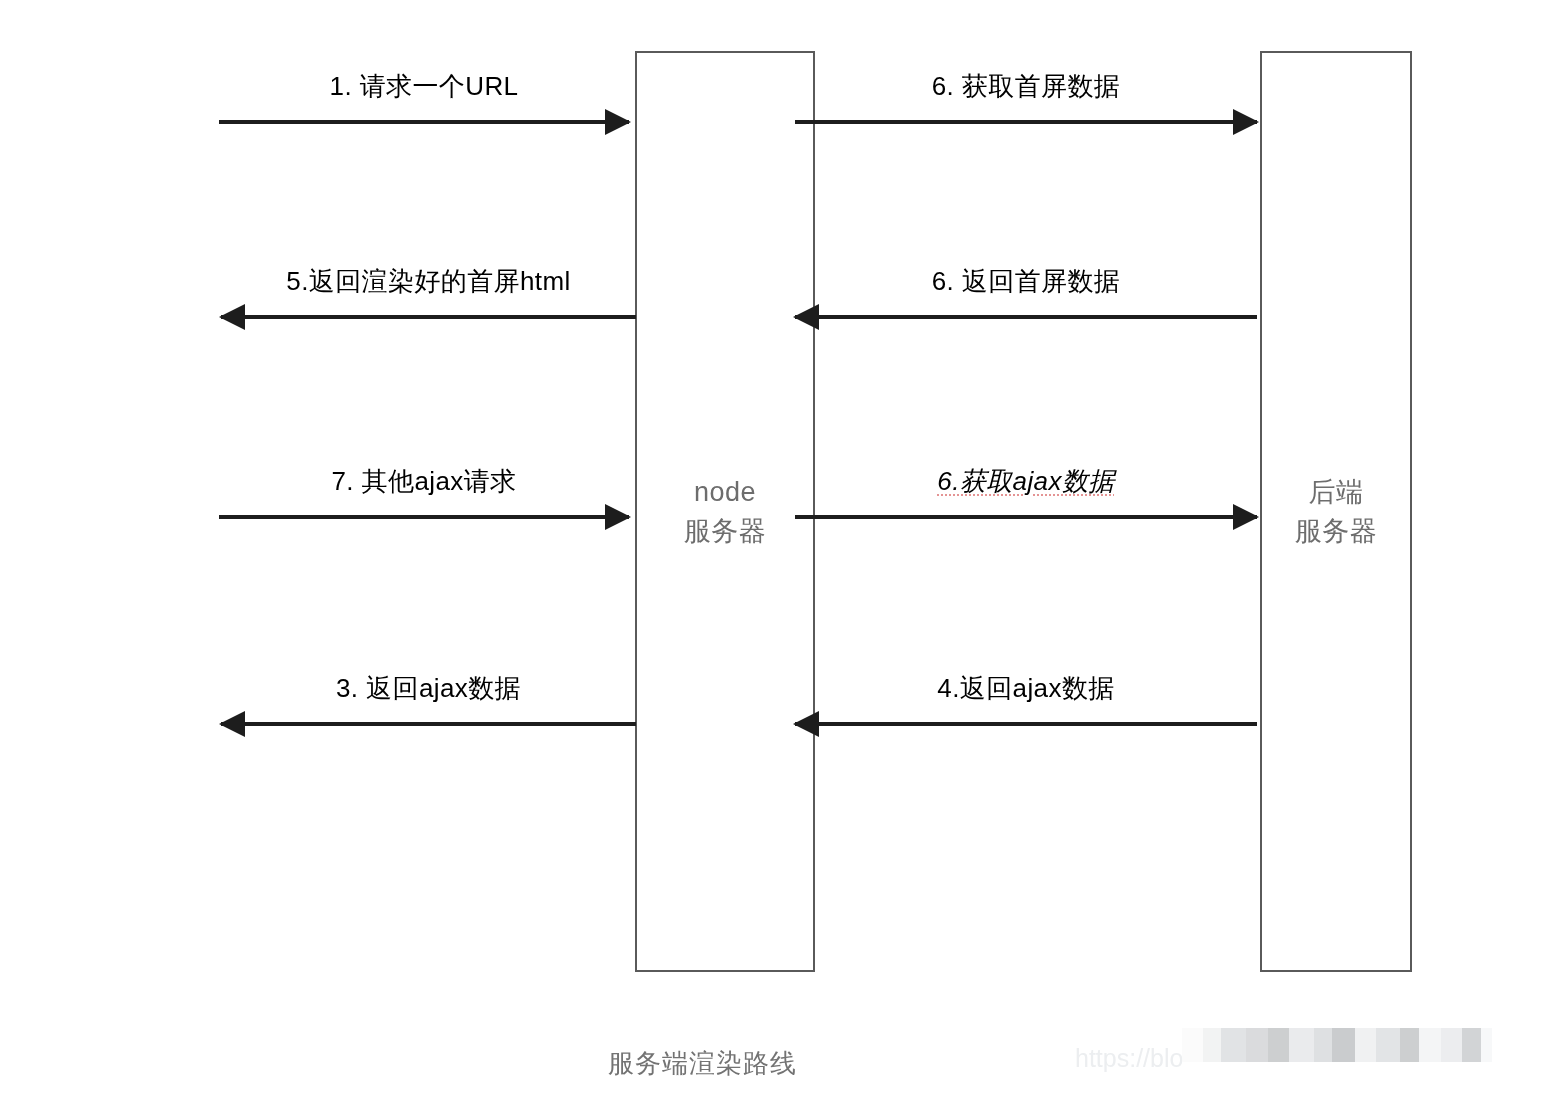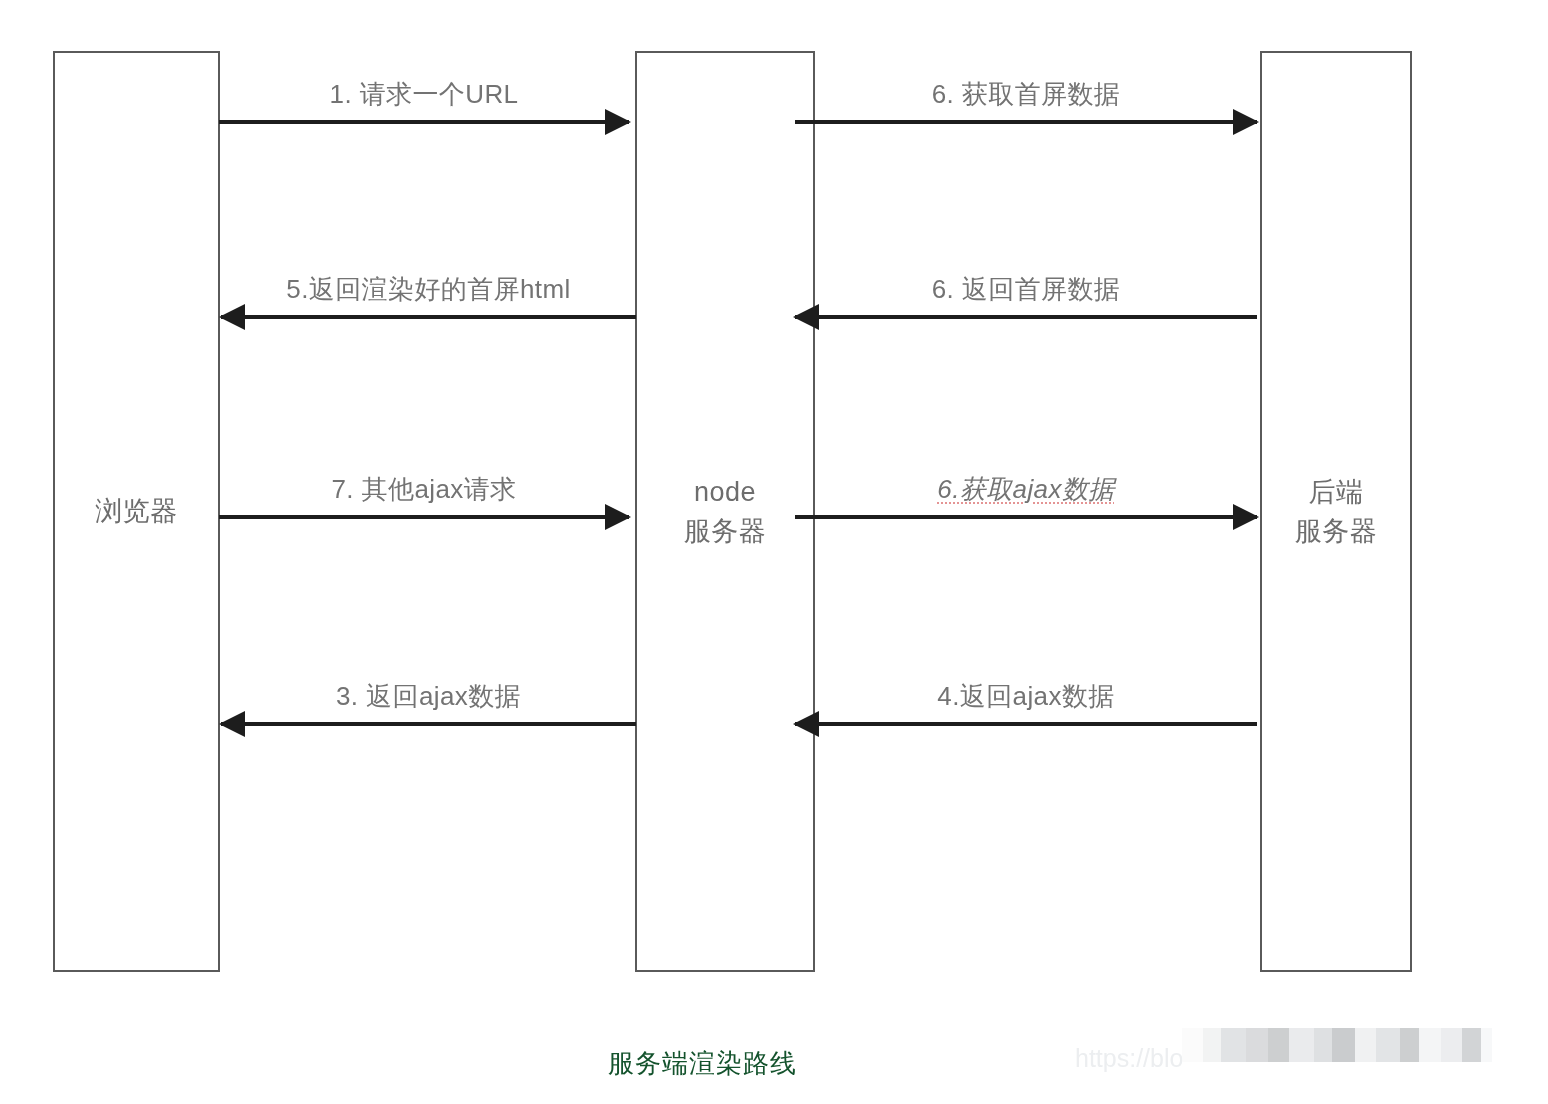--- a/index.html
+++ b/index.html
@@ -62,40 +62,40 @@
     border-left: 26px solid #1d1d1d;
   }
   .msg-head.left {
     left: -2px;
     border-right: 26px solid #1d1d1d;
   }
   .msg-label {
     position: absolute;
     left: 0;
     right: 0;
-    bottom: 8px;
+    bottom: 16px;
     text-align: center;
-    color: #737373;
+    color: #000000;
     font-size: 26px;
     letter-spacing: 0.4px;
     white-space: nowrap;
     user-select: none;
   }
   .msg-label.spell {
     text-decoration: underline;
     text-decoration-color: rgba(214, 90, 90, 0.65);
     text-decoration-style: dotted;
     text-decoration-thickness: 2px;
     text-underline-offset: 4px;
     font-style: italic;
   }
   
   .caption {
     position: absolute;
-    color: #14532d;
+    color: #737373;
     font-size: 26px;
     letter-spacing: 1px;
     white-space: nowrap;
     user-select: none;
   }
   
   .watermark {
     position: absolute;
     color: #eceef0;
     font-size: 25px;
@@ -111,23 +111,20 @@
   .watermark-redaction i {
     display: block;
     height: 100%;
   }
 </style>
 </head>
 <body>
 
 <div id="canvas">
 
-  <div class="lifeline" style="left:53px; top:51px; width:167px; height:921px;">
-    <div class="lifeline-label">浏览器</div>
-  </div>
 
   <div class="lifeline" style="left:635px; top:51px; width:180px; height:921px;">
     <div class="lifeline-label">node
 服务器</div>
   </div>
 
   <div class="lifeline" style="left:1260px; top:51px; width:152px; height:921px;">
     <div class="lifeline-label">后端
 服务器</div>
   </div>

